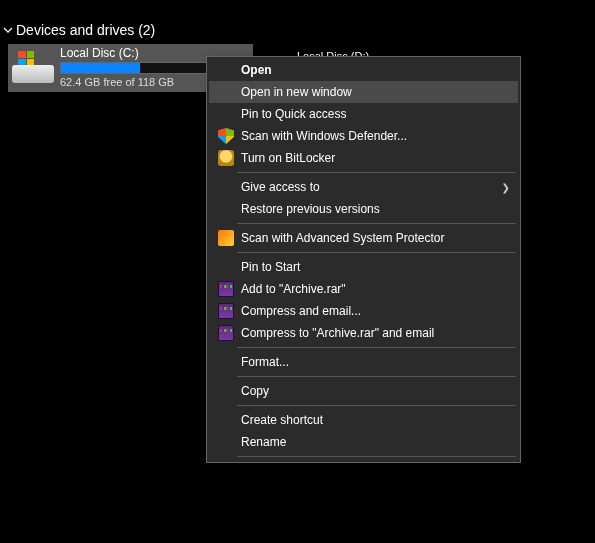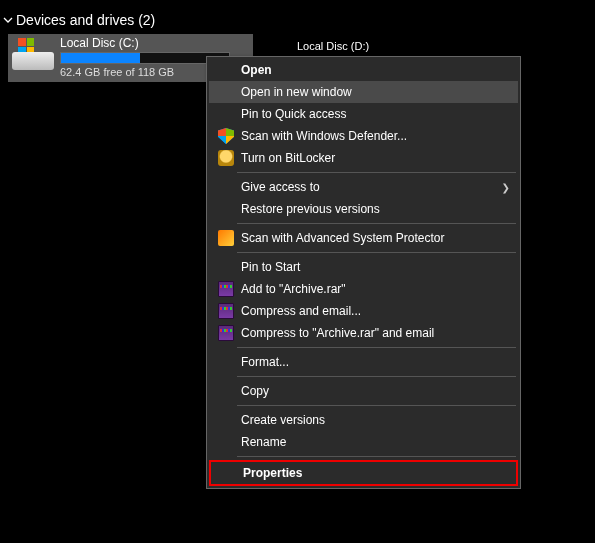--- a/index.html
+++ b/index.html
@@ -9,24 +9,25 @@
       font-size: 12px;
       color: #fff;
       width: 595px;
       height: 543px;
       overflow: hidden;
       position: relative;
     }
     .section-header {
       display: flex;
       align-items: center;
-      padding: 12px 4px 4px 2px;
+      padding: 4px 4px 4px 2px;
       font-size: 14px;
       font-weight: 400;
       gap: 2px;
+      margin-top: 18px;
     }
     .chevron {
       width: 12px;
       height: 12px;
       display: inline-flex;
       align-items: center;
       justify-content: center;
     }
     .drives-row {
       display: flex;
@@ -35,20 +36,21 @@
     }
     .drive {
       display: flex;
       align-items: flex-start;
       gap: 6px;
       padding: 2px 4px;
       width: 245px;
     }
     .drive.selected {
       background: #555;
+      align-items: center;
     }
     .drive-icon {
       width: 42px;
       height: 36px;
       position: relative;
       margin-top: 2px;
       flex-shrink: 0;
     }
     .drive-icon .disk-body {
       position: absolute;
@@ -270,26 +272,20 @@
       <span class="label">Format...</span>
   </div>
   <div class="menu-sep"></div>
   <div class="menu-item">
     <span class="icon-slot"></span>
       <span class="label">Copy</span>
   </div>
   <div class="menu-sep"></div>
   <div class="menu-item">
     <span class="icon-slot"></span>
-      <span class="label">Create versions</span>
+      <span class="label">Create shortcut</span>
   </div>
   <div class="menu-item">
     <span class="icon-slot"></span>
       <span class="label">Rename</span>
   </div>
   <div class="menu-sep"></div>
-  <div class="highlight-box">
-    <div class="menu-item bold">
-      <span class="icon-slot"></span>
-        <span class="label">Properties</span>
-    </div>
-  </div>
 </div>
 
 </body></html>

